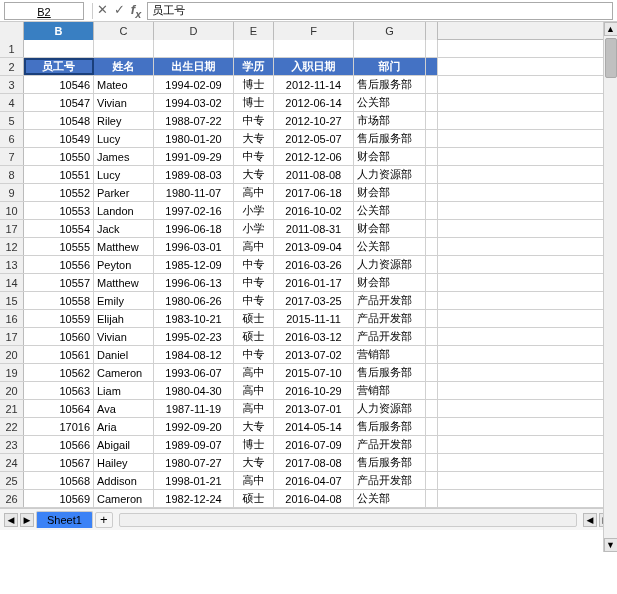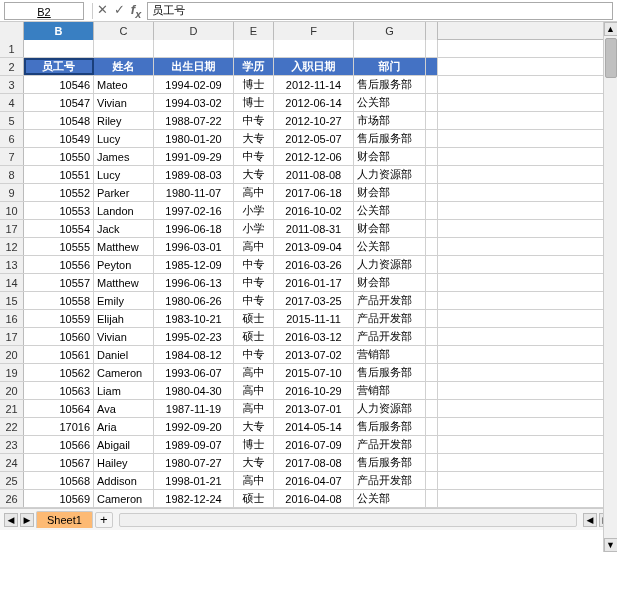--- a/index.html
+++ b/index.html
@@ -148,21 +148,21 @@
     .bottom-bar {
       display: flex;
       align-items: center;
       height: 22px;
       border-top: 1px solid #ccc;
       background: #f5f5f5;
       padding: 0 4px;
       gap: 2px;
     }
     .sheet-tab {
-      background: #fdba74;
+      background: #3b82f6;
       border: 1px solid #ccc;
       border-bottom: none;
       padding: 2px 10px;
       font-size: 11px;
       cursor: pointer;
       border-radius: 2px 2px 0 0;
     }
     .add-sheet {
       background: none;
       border: 1px solid #ccc;

